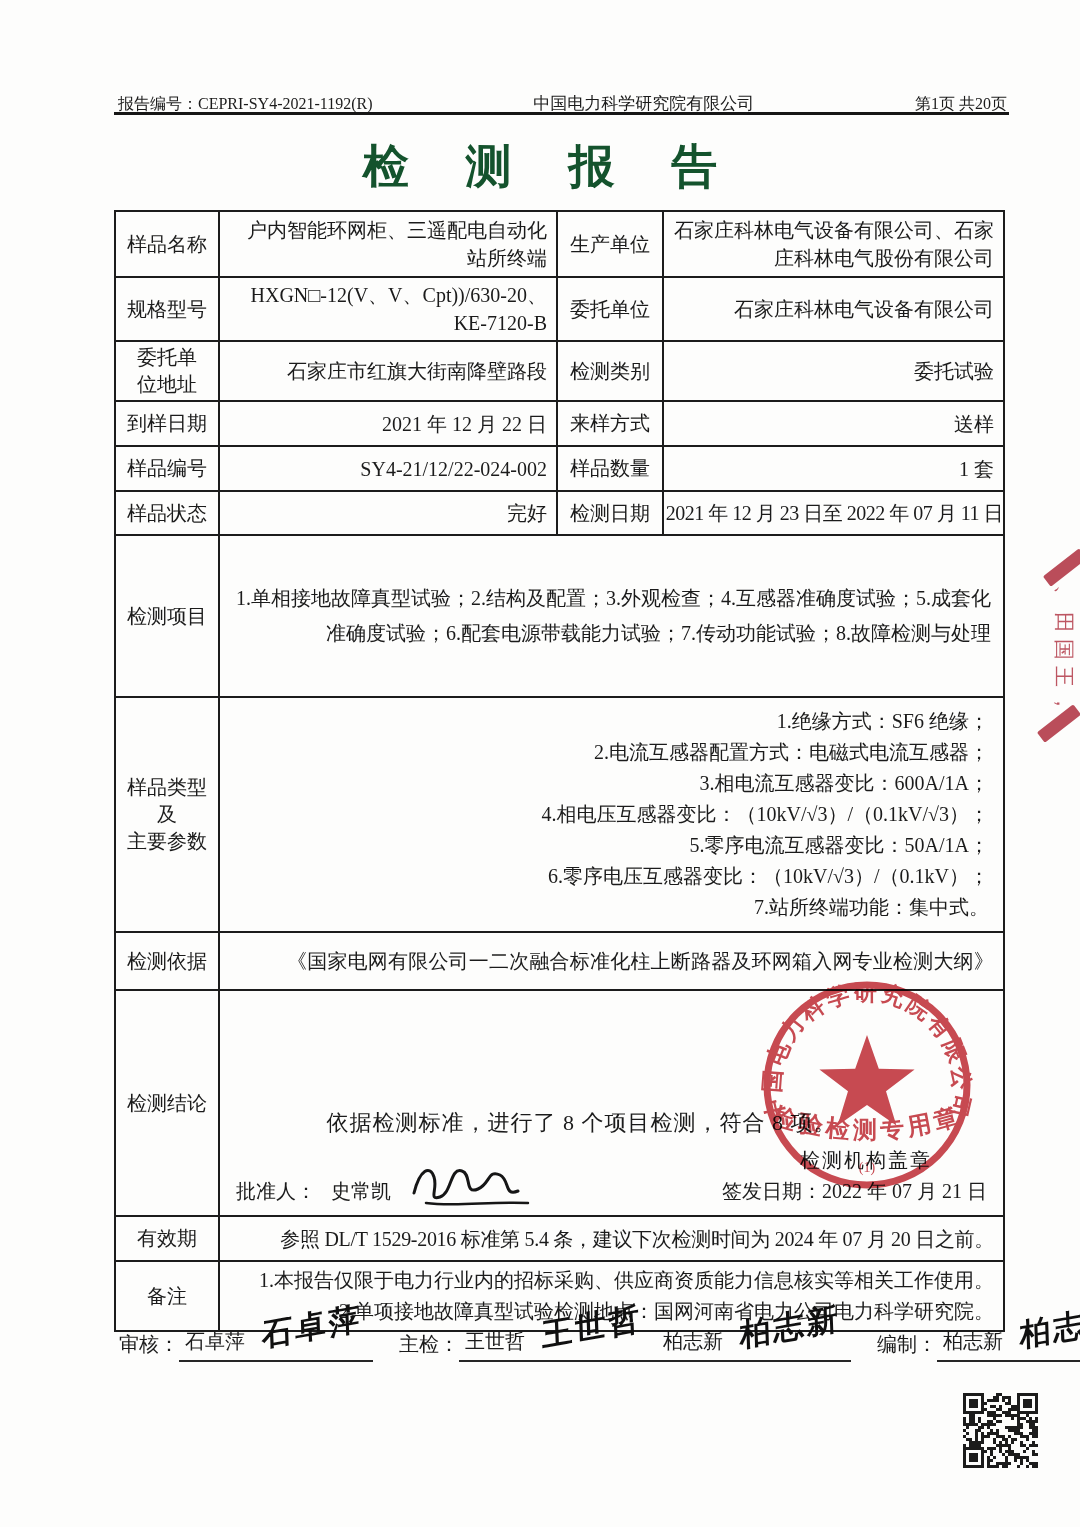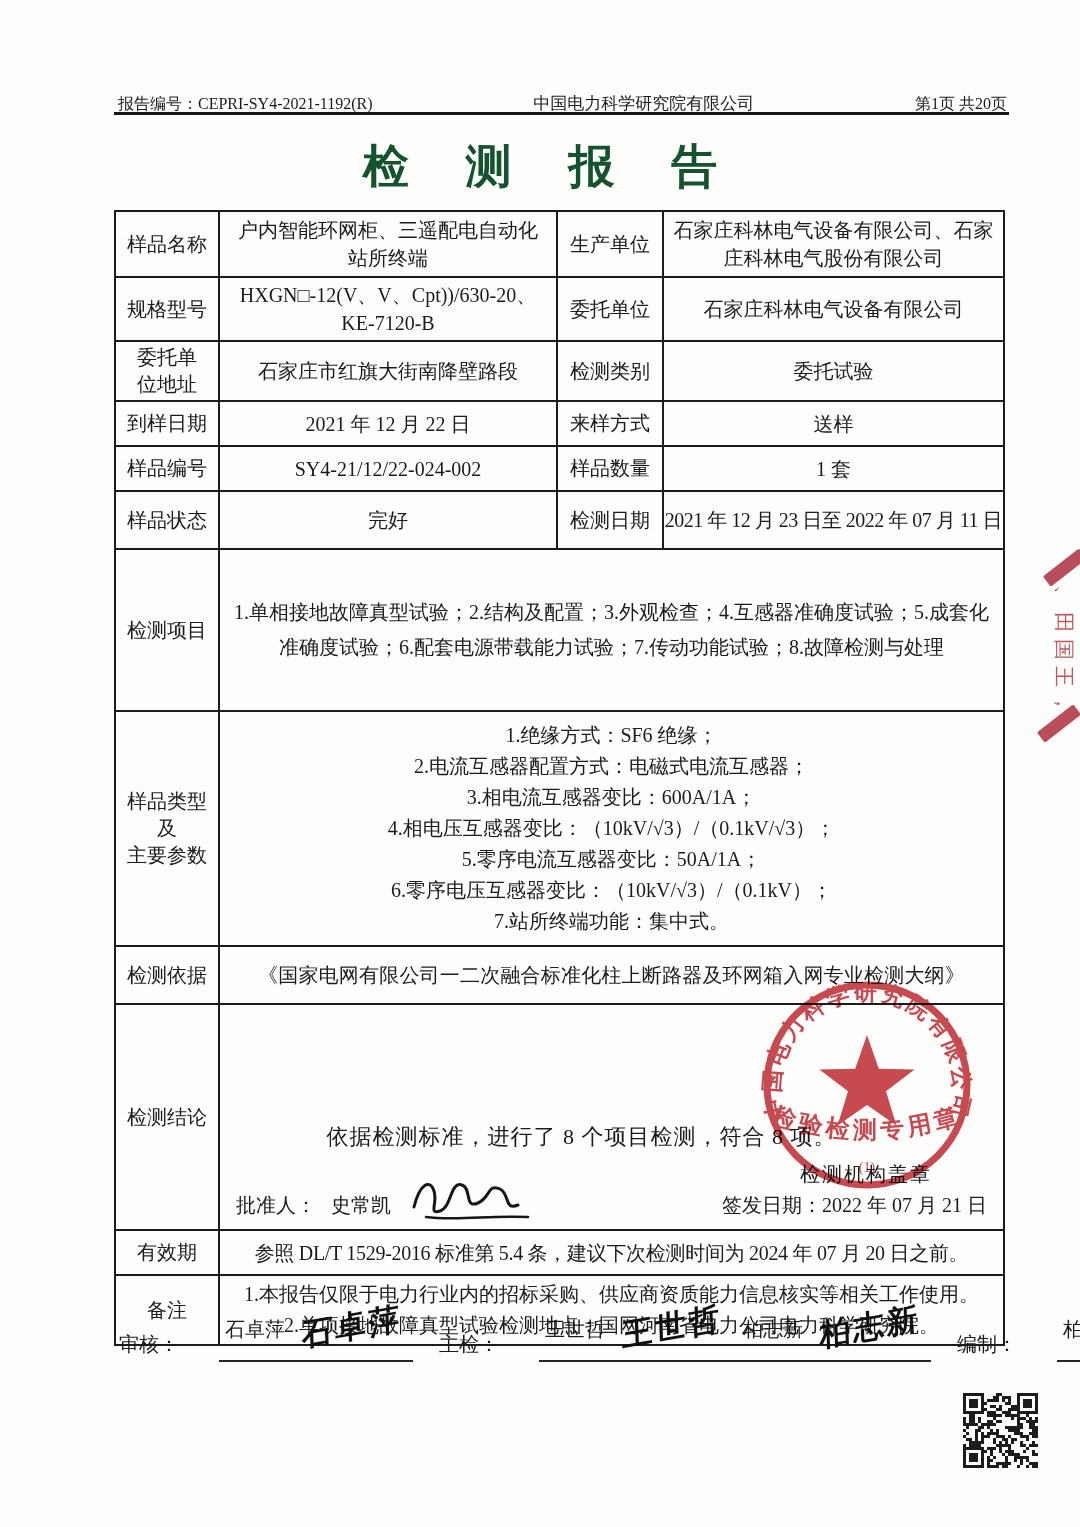--- a/index.html
+++ b/index.html
@@ -13,21 +13,21 @@
   
   .title{position:absolute;left:0;top:136px;width:100%;text-align:center;
          font-family:"Liberation Sans","DejaVu Sans",sans-serif;font-weight:bold;
          font-size:46px;letter-spacing:22px;text-indent:22px;color:#14532d;}
   
   table.report{position:absolute;left:114px;top:210px;width:889px;border-collapse:collapse;
                table-layout:fixed;}
   table.report th,table.report td{border:2px solid #1c1c1c;font-size:20px;font-weight:normal;
                vertical-align:middle;overflow:hidden;}
   th.lbl{text-align:center;padding:2px 1px;line-height:1.35;}
-  td.val{text-align:center;padding:3px 9px;line-height:1.4;}
+  td.val{text-align:right;padding:3px 9px;line-height:1.4;}
   td.tight{white-space:nowrap;padding:2px 0;font-size:19px;letter-spacing:-0.5px;}
   td.para{line-height:1.75;padding:6px 12px;}
   td.params{line-height:1.62;padding:8px 14px;}
   td.basis{font-size:20px;letter-spacing:0.2px;}
   td.oneline{white-space:nowrap;font-size:19px;letter-spacing:-0.3px;}
   
   td.concl{position:relative;padding:0;}
   .concl-statement{margin-top:40px;text-align:center;font-size:22px;padding-right:60px;letter-spacing:1px;}
   .concl-bottom{position:absolute;left:0;right:0;bottom:10px;display:flex;
                 justify-content:space-between;align-items:flex-end;padding:0 16px;font-size:20px;}
@@ -50,22 +50,22 @@
   .edge-chars > div{transform:rotate(90deg);line-height:1;}
   
   .lines > div{line-height:1.55;}
   
   .lbllines > div{line-height:1.35;}
   
   .signoff{position:absolute;left:119px;top:1316px;width:960px;display:flex;
            align-items:flex-end;font-size:20px;gap:26px;}
   .sig-group{display:flex;align-items:flex-end;}
   .sig-label{padding-bottom:4px;white-space:nowrap;}
-  .sig-line{border-bottom:2px solid #262626;display:flex;
-            padding:0 10px 2px 6px;white-space:nowrap;margin-left:40px;}
+  .sig-line{border-bottom:2px solid #262626;display:flex;align-items:flex-end;
+            padding:0 10px 2px 6px;white-space:nowrap;}
   .hand{font-family:"Liberation Sans","DejaVu Sans",sans-serif;font-weight:bold;font-size:31px;
         display:inline-block;transform:rotate(-10deg) skewX(-8deg);position:relative;
         top:-10px;margin-left:16px;letter-spacing:3px;color:#101010;}
   .printed{padding-bottom:3px;}
   
   .qr{position:absolute;left:963px;top:1393px;width:75px;height:75px;}
 </style>
 </head>
 <body>
 
@@ -114,21 +114,21 @@
       <td class="val">2021 年 12 月 22 日</td>
       <th class="lbl">来样方式</th>
       <td class="val">送样</td>
     </tr>
     <tr style="height:45px">
       <th class="lbl">样品编号</th>
       <td class="val">SY4-21/12/22-024-002</td>
       <th class="lbl">样品数量</th>
       <td class="val">1 套</td>
     </tr>
-    <tr style="height:58px">
+    <tr style="height:44px">
       <th class="lbl">样品状态</th>
       <td class="val">完好</td>
       <th class="lbl">检测日期</th>
       <td class="val tight">2021 年 12 月 23 日至 2022 年 07 月 11 日</td>
     </tr>
     <tr style="height:162px">
       <th class="lbl">检测项目</th>
       <td class="val para" colspan="3">1.单相接地故障真型试验；2.结构及配置；3.外观检查；4.互感器准确度试验；5.成套化准确度试验；6.配套电源带载能力试验；7.传动功能试验；8.故障检测与处理</td>
     </tr>
     <tr style="height:222px">

